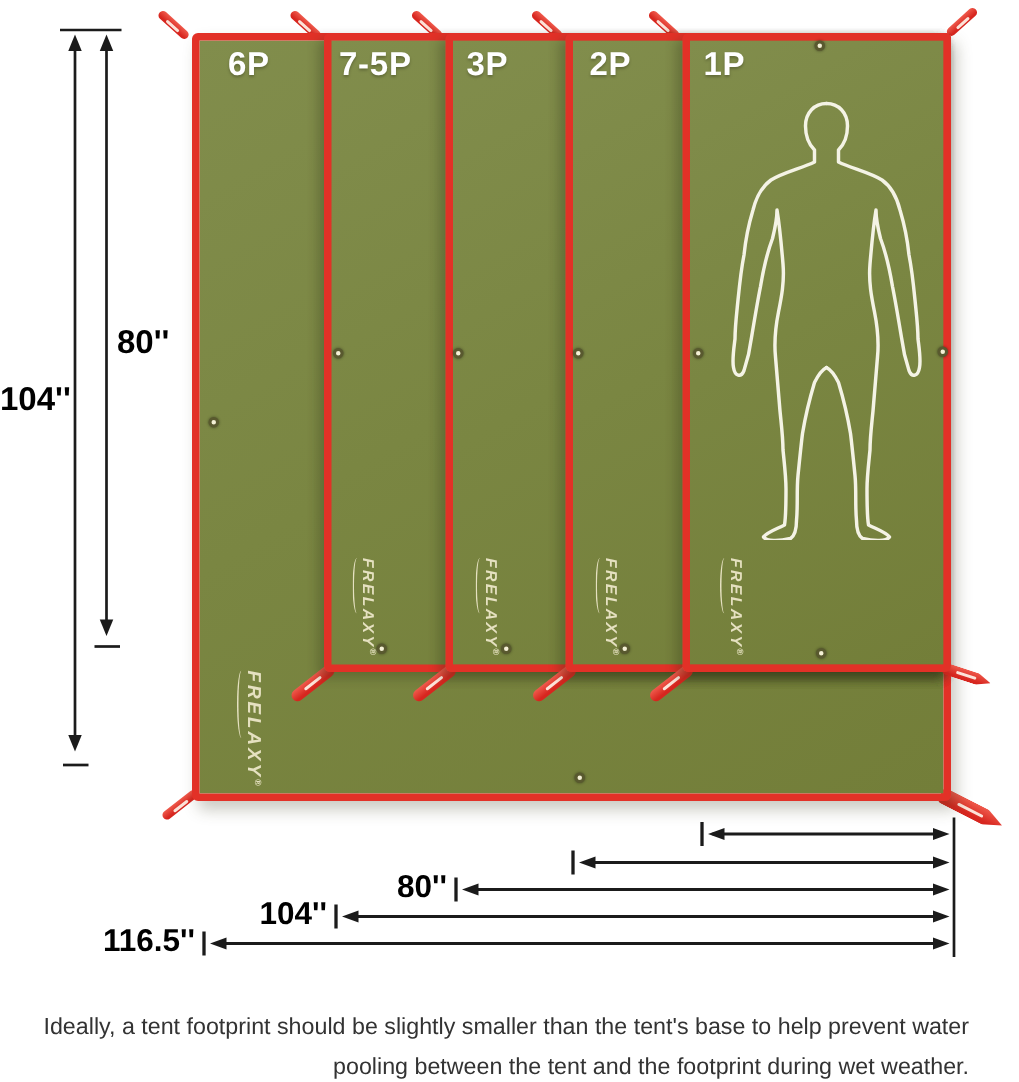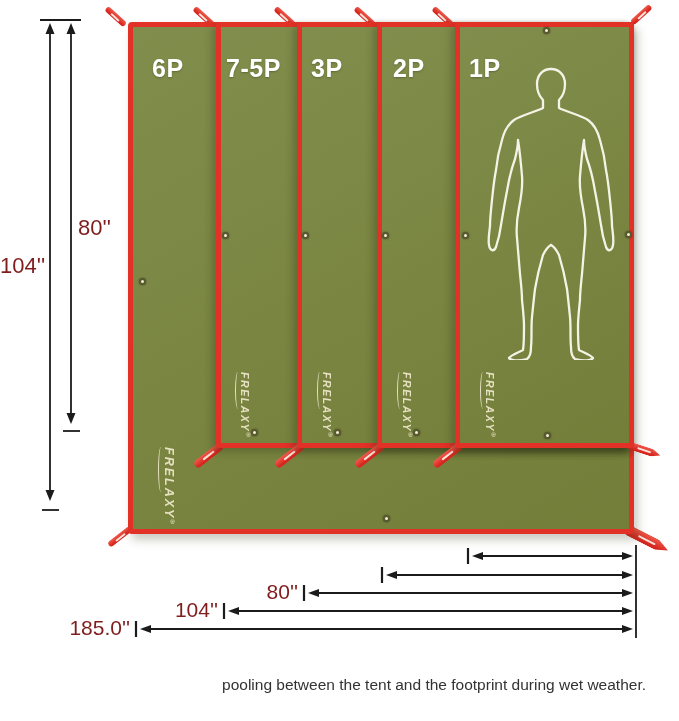--- a/index.html
+++ b/index.html
@@ -6,22 +6,22 @@
   .stage{position:relative;width:679px;height:721px;background:#ffffff;
          font-family:"Liberation Sans",sans-serif;overflow:hidden;}
 
   
   .panel{position:absolute;box-sizing:border-box;
          background:linear-gradient(150deg,#818d4c 0%,#7a8642 45%,#737e39 100%);
          border:5px solid #e23127;border-radius:4px;}
   .panel.outer{box-shadow:4px 6px 10px rgba(70,70,40,.28);}
   .panel.inner{box-shadow:-4px 4px 7px rgba(45,50,22,.30);}
 
-  .plabel{position:absolute;color:#ffffff;font-weight:bold;font-size:25px;
-          letter-spacing:.5px;text-shadow:0 1px 2px rgba(0,0,0,.25);margin-top:24px;}
+  .plabel{position:absolute;color:#ffffff;font-weight:bold;font-size:22px;
+          letter-spacing:.5px;text-shadow:0 1px 2px rgba(0,0,0,.25);}
 
   
   .strap{position:absolute;width:34px;height:8px;border-radius:4px;
          background:linear-gradient(180deg,#ef5a4c 0%,#d7261f 80%);}
   .strap::after{content:"";position:absolute;left:28%;top:42%;width:42%;height:2px;
          background:rgba(255,246,236,.9);border-radius:1px;}
   .strap.small{width:25px;height:6px;}
   .strap.thin{width:28px;height:6px;}
   .strap.big{width:46px;height:11px;border-radius:3px;}
   .strap.tipR{clip-path:polygon(0 0,72% 0,100% 50%,72% 100%,0 100%);}
@@ -35,21 +35,21 @@
   
   .logo{position:absolute;transform:rotate(90deg);transform-origin:0 0;
         color:#efe9cc;font-style:italic;font-weight:bold;font-size:10.5px;
         letter-spacing:1.6px;white-space:nowrap;opacity:.92;}
   .logo .reg{font-size:6px;vertical-align:super;letter-spacing:0;}
   .logo .swoosh{display:block;width:58%;height:5px;border-bottom:1.6px solid #efe9cc;
         border-radius:50%;margin-top:-2px;}
   .logo.lg{font-size:12.5px;letter-spacing:2px;}
 
   
-  .vdim,.hdim{position:absolute;color:#7f1d1d;font-weight:normal;}
+  .vdim,.hdim{position:absolute;color:#000000;font-weight:bold;}
   .vdim{font-size:22px;}
   .hdim{font-size:21px;width:118px;text-align:right;}
 
   
   .caption{position:absolute;left:28px;top:671px;width:618px;text-align:right;
            font-size:15.5px;line-height:27px;color:#333333;}
 
   svg.overlay{position:absolute;left:0;top:0;pointer-events:none;}
 </style>
 </head>
@@ -188,19 +188,20 @@
       <polygon points="140,629 151,625 151,633" stroke="none"></polygon>
       <polygon points="633,629 622,625 622,633" stroke="none"></polygon>
     </g>
   </svg>
 
   <div class="vdim" style="left:0px;top:253px;width:45px;text-align:right;">104''</div>
   <div class="vdim" style="left:78px;top:215px;width:42px;text-align:left;">80''</div>
 
   <div class="hdim" style="left:180px;top:580px;">80''</div>
   <div class="hdim" style="left:100px;top:598px;">104''</div>
-  <div class="hdim" style="left:12px;top:616px;">185.0''</div>
+  <div class="hdim" style="left:12px;top:616px;">116.5''</div>
 
   <div class="caption">
+    <span style="display:block;">Ideally, a tent footprint should be slightly smaller than the tent's base to help prevent water</span>
     <span style="display:block;">pooling between the tent and the footprint during wet weather.</span>
   </div>
 
 </div>
 
 </body></html>

